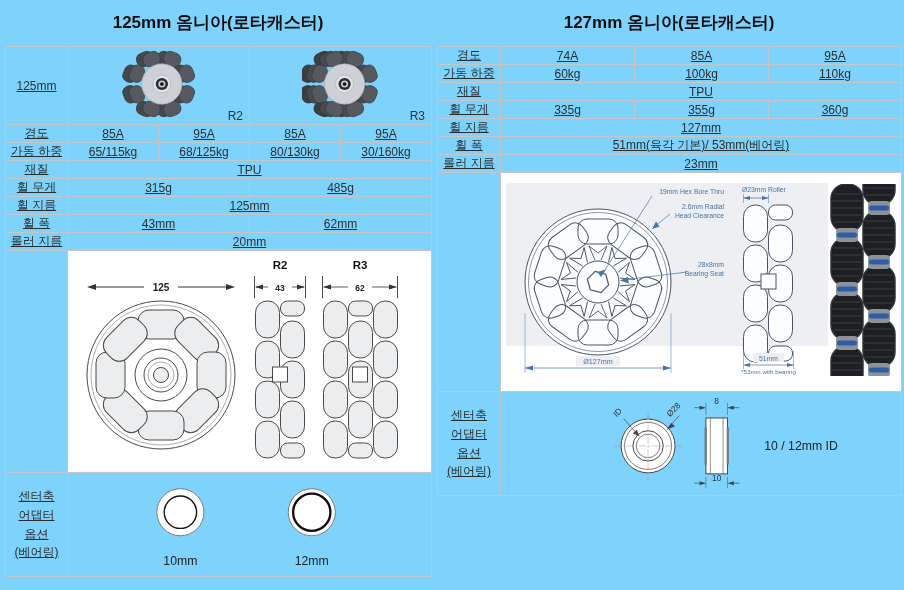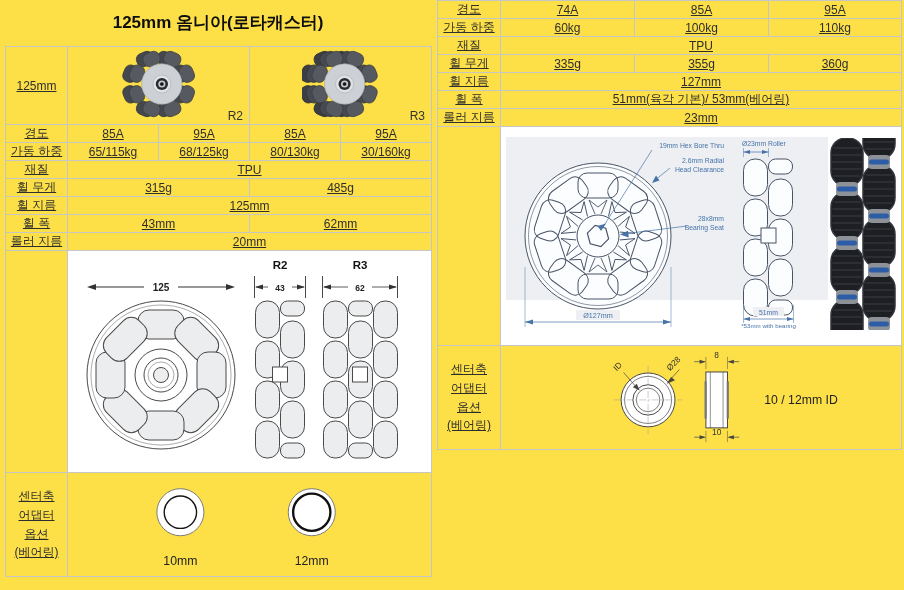--- a/index.html
+++ b/index.html
@@ -1,16 +1,16 @@
 <!DOCTYPE html>
 <html><head>
 <meta charset="utf-8">
 <style>
   html,body{margin:0;padding:0;background:#fff;}
-  .page{position:relative;width:904px;height:590px;background:#fde047;overflow:hidden;
+  .page{position:relative;width:904px;height:590px;background:#7dd3fc;overflow:hidden;
         font-family:"Liberation Sans","DejaVu Sans",sans-serif;color:#2e2e2e;}
   .panel{position:absolute;top:0;}
   .panel-left{left:5px;width:426px;}
   .panel-right{left:437px;width:464px;}
   .sheet-title{font-size:17px;font-weight:bold;text-align:center;margin:10px 0 0 0;color:#0e0e0e;height:36px;line-height:26px;}
   table.spec{border-collapse:collapse;table-layout:fixed;width:100%;text-decoration:underline;}
   table.spec td{border:1px solid #c6c6c6;text-align:center;vertical-align:middle;
                 font-size:12px;color:#2e2e2e;padding:0;overflow:hidden;}
   tr.r-photo td{height:77px;}
   tr.r-data td{height:17px;margin-top:23px;}
@@ -300,20 +300,21 @@
             <text x="110" y="94" class="opttext">10mm</text>
             <text x="244" y="94" class="opttext">12mm</text>
           </svg>
         </td>
       </tr>
     </tbody>
       </table>
   </section>
 
   <section class="panel panel-right">
+    <h1 class="sheet-title">127mm 옴니아(로타캐스터)</h1>
     <table class="spec">
       <colgroup>
           <col style="width:63px">
           <col style="width:134px">
           <col style="width:134px">
           <col style="width:133px">
         </colgroup>
       <tbody>
       <tr class="r-data">
         <td class="lbl">경도</td>

